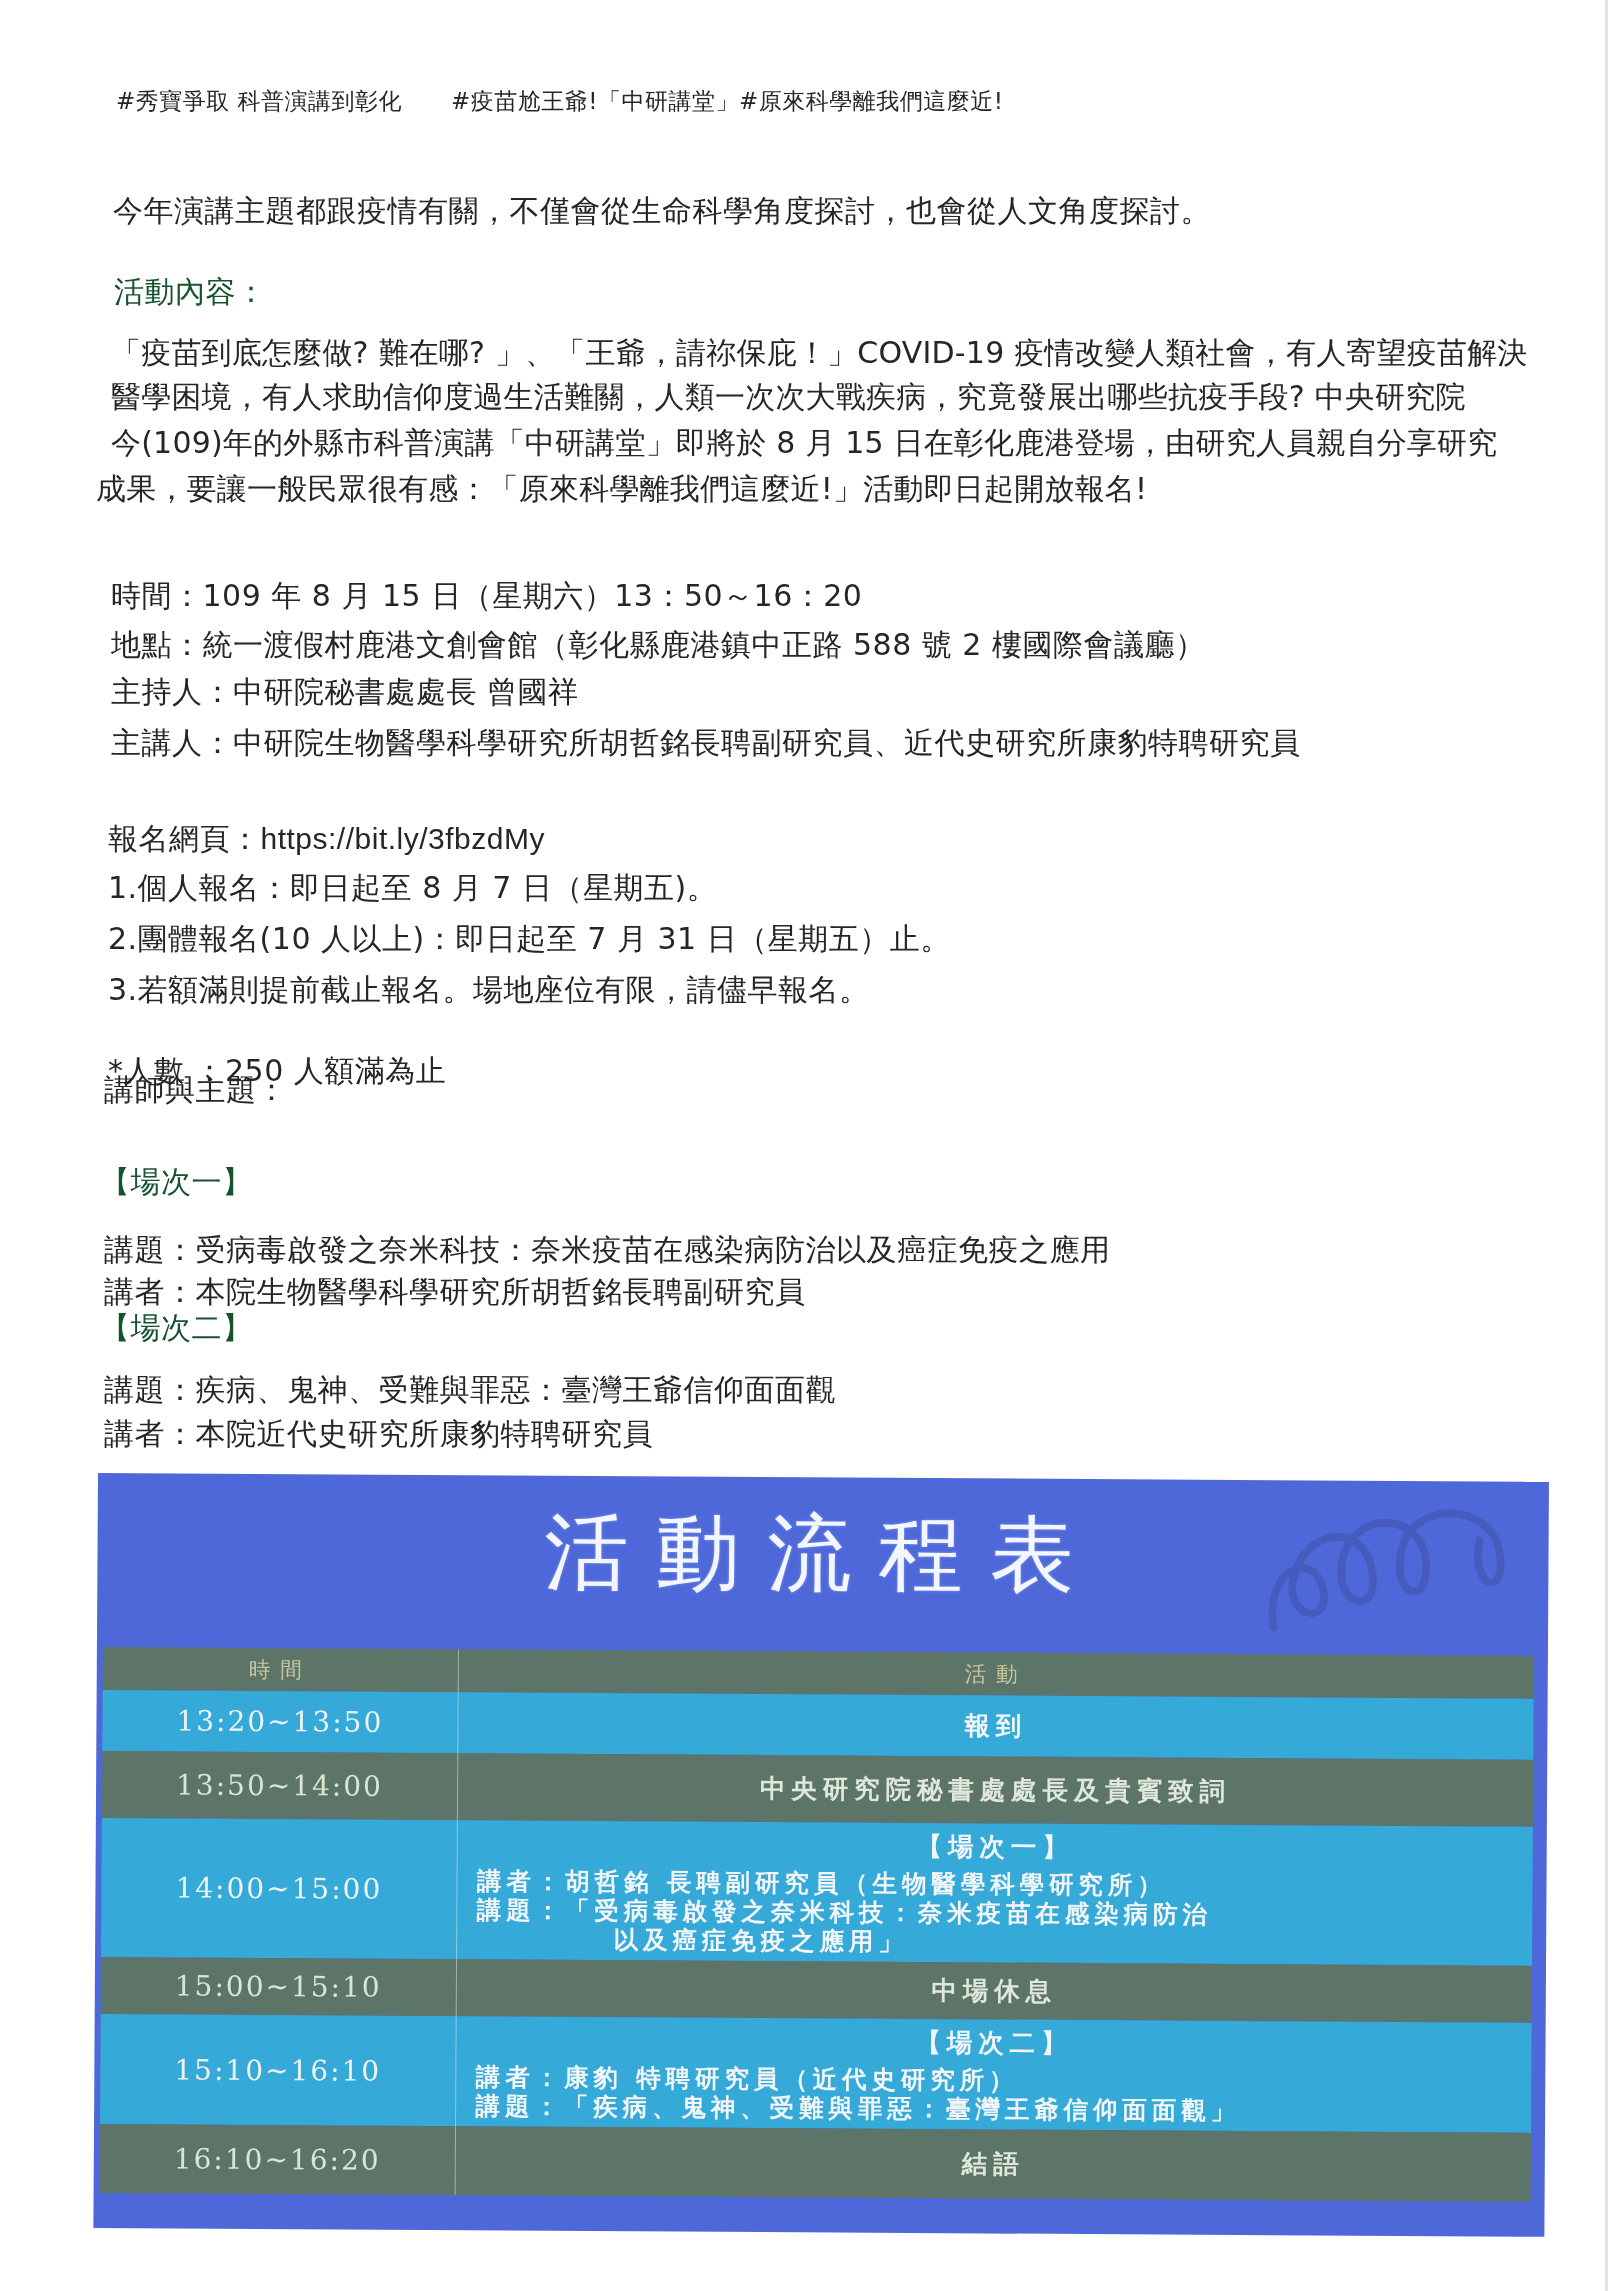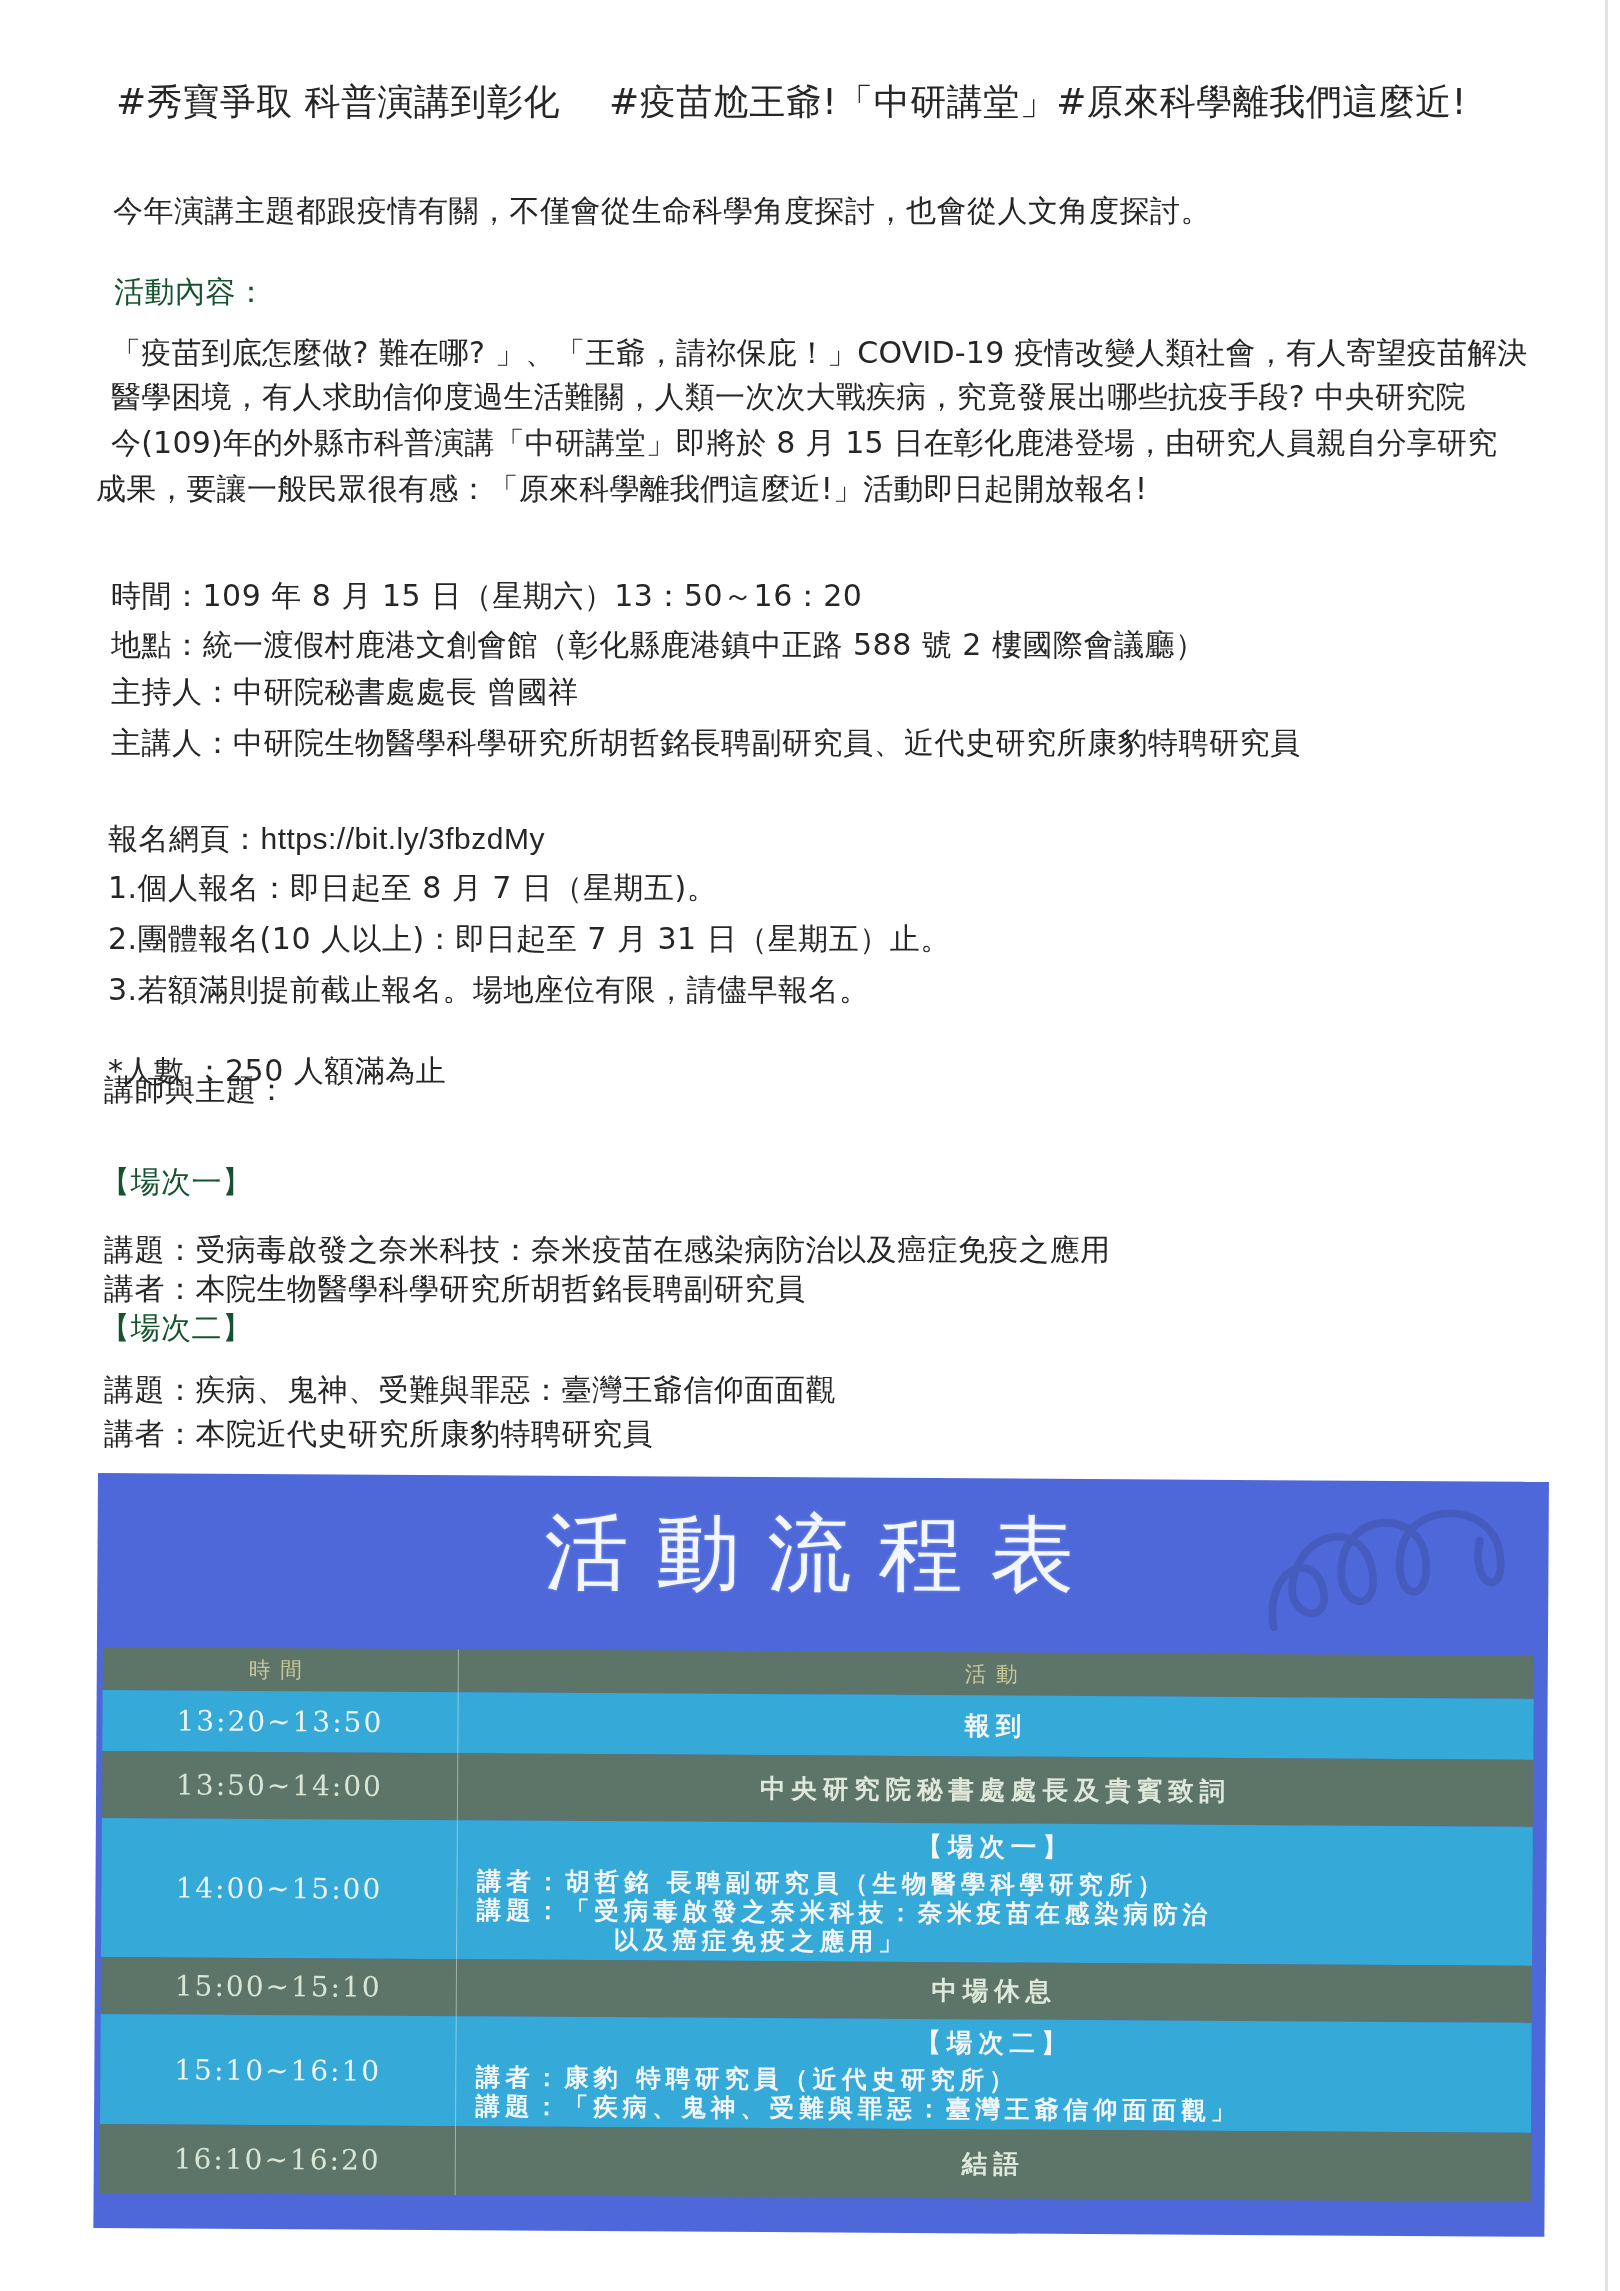--- a/index.html
+++ b/index.html
@@ -3,21 +3,21 @@
 <meta charset="utf-8">
 <style>
   html, body { margin: 0; padding: 0; }
   body {
     width: 1620px; height: 2292px; background: #ffffff; position: relative; overflow: hidden;
     font-family: "DejaVu Sans", "Liberation Sans", sans-serif; color: #222;
   }
   .abs { position: absolute; white-space: nowrap; }
   .txt { font-size: 30px; line-height: 39px; color: #262626; letter-spacing: 0.5px; }
   .pink { color: #14532d; }
-  .hashtags { left: 116px; top: 82px; font-size: 36px; }
+  .hashtags { left: 116px; top: 82px; font-size: 23px; }
   .hashtags span + span { margin-left: 49px; }
   .para { left: 113px; top: 191px; }
   .url { font-family: "Liberation Sans", sans-serif; }
   .scan-edge { position: absolute; left: 1605px; top: 0; width: 2.9px; height: 2292px; background: #e2e2e2; }
 
   
   .schedule {
     position: absolute; left: 98px; top: 1473px; width: 1451px; height: 755px;
     background: #4f68d9; overflow: hidden;
     transform: rotate(0.35deg); transform-origin: top left;
@@ -74,21 +74,21 @@
   <span>報名網頁：</span><span class="url">https://bit.ly/3fbzdMy</span>
 </div>
 <div class="abs txt" style="left:108px; top:868px;">1.個人報名：即日起至 8 月 7 日（星期五)。</div>
 <div class="abs txt" style="left:108px; top:919px;">2.團體報名(10 人以上)：即日起至 7 月 31 日（星期五）止。</div>
 <div class="abs txt" style="left:108px; top:970px;">3.若額滿則提前截止報名。場地座位有限，請儘早報名。</div>
 <div class="abs txt" style="left:108px; top:1015px;margin-top:36px;">*人數 ：250 人額滿為止</div>
 
 <div class="abs txt" style="left:104px; top:1070px;">講師與主題：</div>
 <div class="abs txt pink" style="left:100px; top:1162px;">【場次一】</div>
 <div class="abs txt" style="left:104px; top:1230px;">講題：受病毒啟發之奈米科技：奈米疫苗在感染病防治以及癌症免疫之應用</div>
-<div class="abs txt" style="left:104px; top:1272px;font-family:Liberation Mono, monospace;">講者：本院生物醫學科學研究所胡哲銘長聘副研究員</div>
+<div class="abs txt" style="left:104px; top:1272px;">講者：本院生物醫學科學研究所胡哲銘長聘副研究員</div>
 <div class="abs txt pink" style="left:100px; top:1308px;">【場次二】</div>
 <div class="abs txt" style="left:104px; top:1370px;">講題：疾病、鬼神、受難與罪惡：臺灣王爺信仰面面觀</div>
 <div class="abs txt" style="left:104px; top:1414px;">講者：本院近代史研究所康豹特聘研究員</div>
 
 <div class="schedule">
   <svg class="swirl" viewBox="0 0 280 150">
     <path d="M20,140 C10,80 60,60 70,100 C80,140 30,130 40,90 C50,40 110,30 120,80 C130,130 80,120 90,70 C100,20 170,20 175,70 C180,120 140,110 150,60 C160,10 240,10 250,60 C260,110 220,100 230,50" fill="none" stroke="#3b4f9e" stroke-width="8" stroke-linecap="round"></path>
   </svg>
   <div class="sched-title">活動流程表</div>
 

